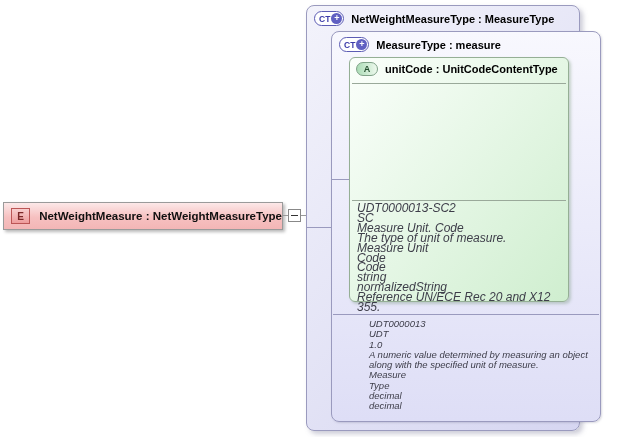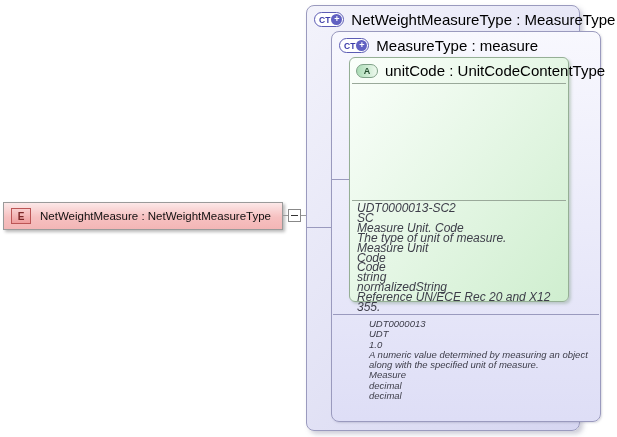--- a/index.html
+++ b/index.html
@@ -9,39 +9,39 @@
   
   .ebox { position:absolute; left:3px; top:202px; width:280px; height:28px;
           border:1px solid #9a9a9a; box-sizing:border-box;
           background:linear-gradient(180deg,#fce8e8 0%,#f6c0c0 55%,#f3b6b6 100%);
           box-shadow:2px 2px 3px rgba(0,0,0,.28);
           display:flex; align-items:center; }
   .ebadge { width:20px; height:16px; margin-left:7px; border:1px solid #bb5555;
             background:linear-gradient(180deg,#f8cece,#ee9c9c); color:#7c2828;
             font-size:10px; font-weight:bold; display:flex; align-items:center;
             justify-content:center; box-sizing:border-box; }
-  .elabel { margin-left:9px; font-size:11.5px; font-weight:normal; color:#111; white-space:nowrap; }
+  .elabel { margin-left:9px; font-size:11.5px; font-weight:bold; color:#111; white-space:nowrap; }
 
   
   .conn { position:absolute; background:#999; }
   .handle { position:absolute; left:288px; top:209px; width:13px; height:13px;
             border:1px solid #888; background:#fff; box-sizing:border-box;
             display:flex; align-items:center; justify-content:center; }
   .handle .dash { width:7px; height:1px; background:#333; }
 
   
   .ctbox { position:absolute; border:1px solid #9a9abe; border-radius:8px; box-sizing:border-box; }
   .outer { left:306px; top:5px; width:274px; height:426px;
            background:linear-gradient(135deg,#f3f3fb 0%,#d6d6f1 100%);
            box-shadow:3px 3px 5px rgba(110,110,140,.35); }
   .inner { left:24px; top:25px; width:270px; height:391px;
            background:linear-gradient(180deg,#f8f8fe 0%,#dedef6 100%);
            box-shadow:1px 1px 2px rgba(110,110,140,.25); }
   .hdr { position:absolute; left:7px; top:5px; display:flex; align-items:center; gap:7px; }
-  .hdr .lbl { font-size:15px; font-weight:normal; color:#000; white-space:nowrap; }
+  .hdr .lbl { font-size:11px; font-weight:bold; color:#000; white-space:nowrap; }
   .ctbadge { display:flex; align-items:center; height:15px; border:1.5px solid #5c5cb4;
              border-radius:8px; background:#fff; padding:0 1px 0 4px; box-sizing:border-box; }
   .ctbadge .ct { font-size:8.5px; font-weight:bold; color:#3b3ba8; }
   .ctbadge .plus { width:11px; height:11px; margin-left:1px; border-radius:50%;
                    background:#6060c2; color:#fff; font-size:9px; font-weight:bold;
                    display:flex; align-items:center; justify-content:center; line-height:1; }
 
   
   .abox { position:absolute; left:17px; top:25px; width:220px; height:245px;
           border:1px solid #95af95; border-radius:6px; box-sizing:border-box;
@@ -128,19 +128,20 @@
       </div>
 
       <div class="idivider" style="top:282px;"></div>
 
       <div class="inner-anno anno">
           <div>UDT0000013</div>
           <div>UDT</div>
           <div>1.0</div>
           <div>A numeric value determined by measuring an object along with the specified unit of measure.</div>
           <div>Measure</div>
+          <div>Type</div>
           <div>decimal</div>
           <div>decimal</div>
         </div>
     </div>
   </div>
 
 </div>
 
 </body></html>

